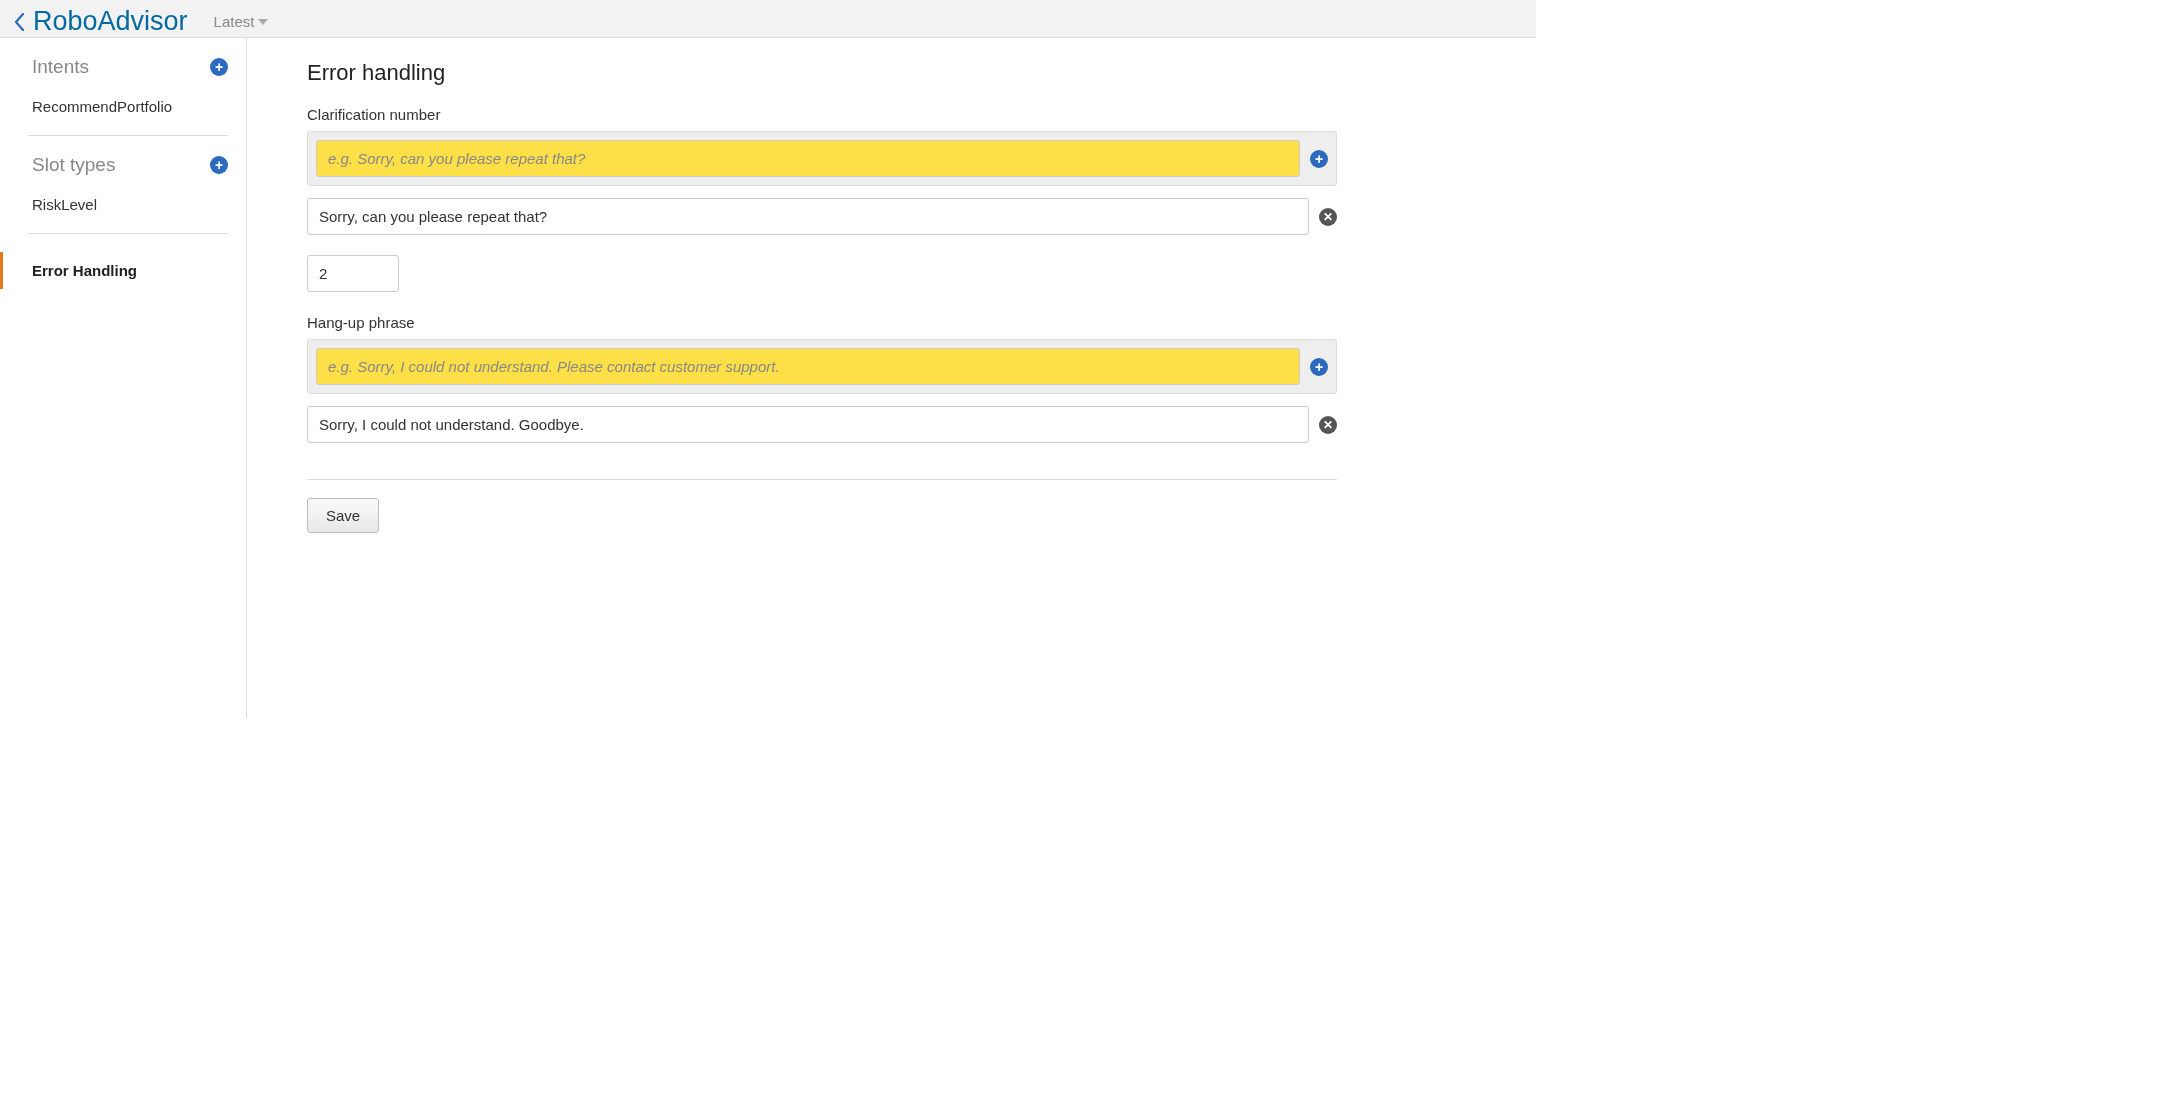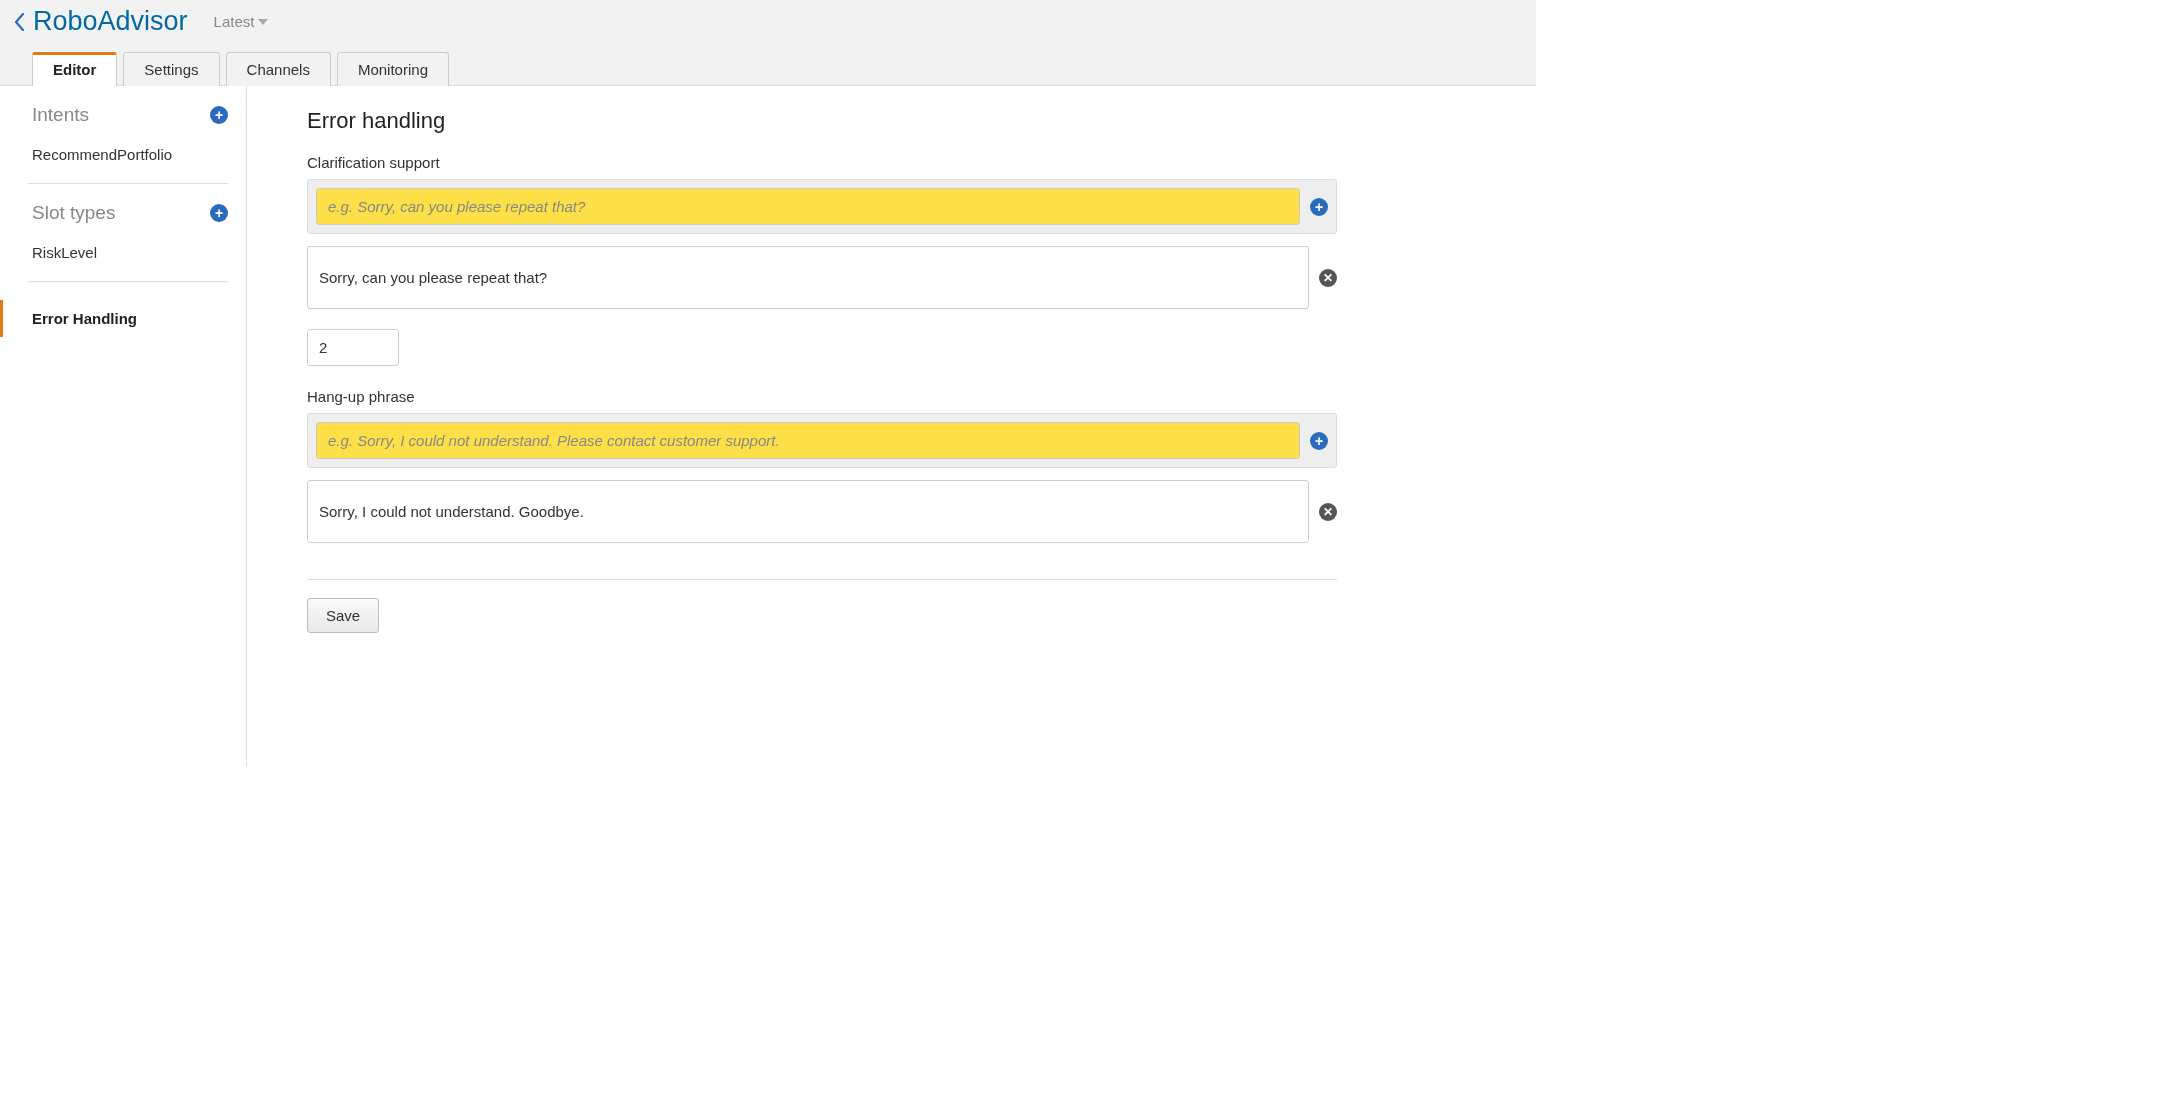--- a/index.html
+++ b/index.html
@@ -169,21 +169,21 @@
   .row-with-action {
     display: flex;
     align-items: center;
     gap: 10px;
     margin-bottom: 20px;
   }
   .row-with-action input[type=text] {
     flex: 1;
     border: 1px solid #ccc;
     border-radius: 3px;
-    padding: 22px 11px;
+    padding: 9px 11px;
     font-size: 15px;
     color: #333;
     background: #fff;
   }
   .remove-circle {
     width: 18px; height: 18px;
     border-radius: 50%;
     background: #555;
     color: #fff;
     display: inline-flex;
@@ -229,26 +229,20 @@
           <path d="M9 1 L2 9 L9 17" stroke="#2a6bbf" stroke-width="2.2" fill="none" stroke-linecap="round" stroke-linejoin="round"></path>
         </svg>
     </span>
     <span class="breadcrumb-title">RoboAdvisor</span>
     <span class="version-label">
       <span>Latest</span>
       <span class="caret-down"></span>
     </span>
   </div>
 
-  <div class="tabs">
-    <div class="tab active">Editor</div>
-    <div class="tab">Settings</div>
-    <div class="tab">Channels</div>
-    <div class="tab">Monitoring</div>
-  </div>
 </div>
 
 <div class="body-row">
   <div class="sidebar">
     <div class="side-section">
       <div class="side-heading-row">
         <div class="side-heading">Intents</div>
         <span class="plus-circle">+</span>
       </div>
       <div class="side-item">RecommendPortfolio</div>
@@ -263,21 +257,21 @@
       <div class="side-item">RiskLevel</div>
       <div class="side-divider"></div>
     </div>
 
     <div class="side-item side-active">Error Handling</div>
   </div>
 
   <div class="main">
     <div class="page-title">Error handling</div>
 
-    <div class="field-label">Clarification support</div>
+    <div class="field-label">Clarification number</div>
     <div class="input-add-wrap">
       <input type="text" placeholder="e.g. Sorry, can you please repeat that?" style="">
       <span class="plus-circle">+</span>
     </div>
     <div class="row-with-action">
       <input type="text" value="Sorry, can you please repeat that?" style="">
       <span class="remove-circle">✕</span>
     </div>
 
     <input class="retries-input" type="text" value="2" style="">

